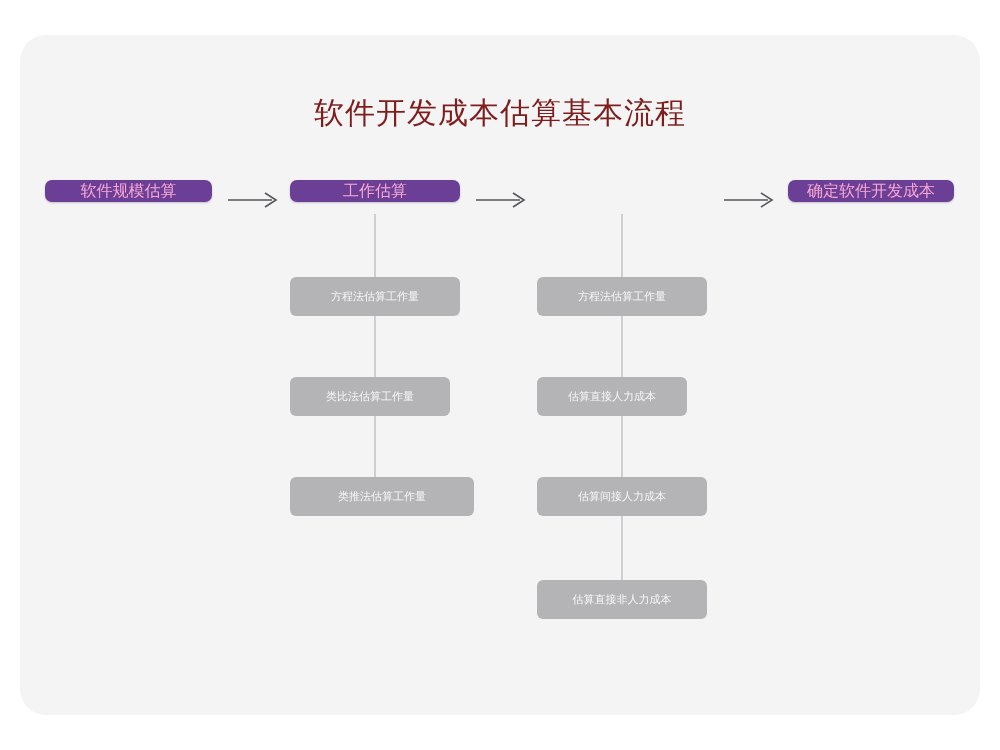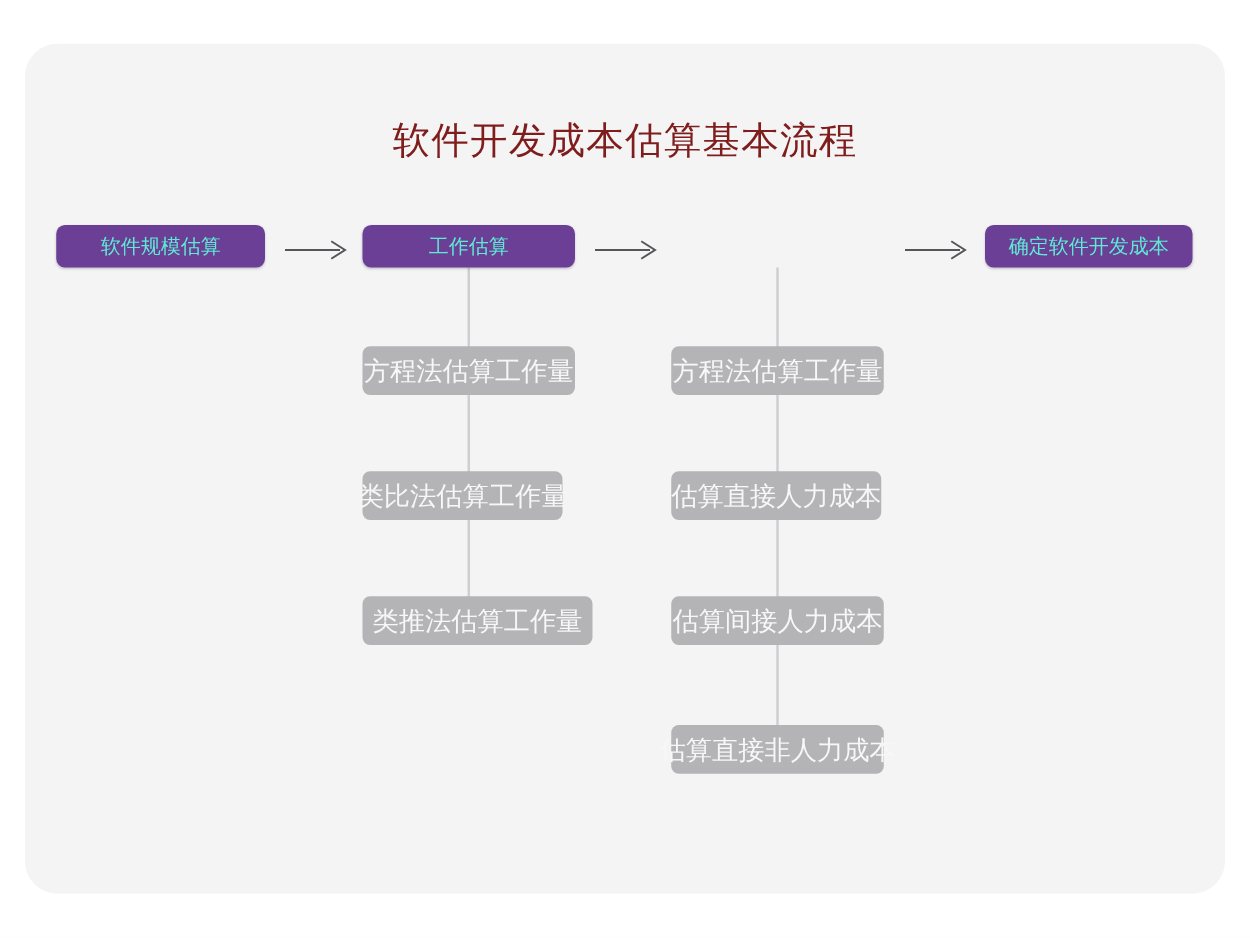--- a/index.html
+++ b/index.html
@@ -64,33 +64,33 @@
     position: absolute;
     box-sizing: border-box;
     display: flex;
     align-items: center;
     justify-content: center;
     border-radius: 7px;
     white-space: nowrap;
   }
 
   .node.stage {
-    height: 34px;
+    height: 22px;
     background: #6a3f95;
-    color: #5eead4;
+    color: #f9a8d4;
     font-size: 16px;
     box-shadow: 0 1px 2px rgba(60,40,90,0.25);
     text-align: right;
   }
 
   .node.sub {
     height: 39px;
     background: #b4b4b6;
     color: #f7f7f8;
-    font-size: 21px;
+    font-size: 11px;
     border-radius: 6px;
   }
 </style>
 </head>
 <body>
 
 <div id="canvas">
 
   <div id="card"></div>
 
@@ -142,21 +142,21 @@
   </div>
 
   <div class="node sub" style="left:290px; top:477px; width:184px;">
     <span>类推法估算工作量</span>
   </div>
 
   <div class="node sub" style="left:537px; top:277px; width:170px;">
     <span>方程法估算工作量</span>
   </div>
 
-  <div class="node sub" style="left:537px; top:377px; width:168px;">
+  <div class="node sub" style="left:537px; top:377px; width:150px;">
     <span>估算直接人力成本</span>
   </div>
 
   <div class="node sub" style="left:537px; top:477px; width:170px;">
     <span>估算间接人力成本</span>
   </div>
 
   <div class="node sub" style="left:537px; top:580px; width:170px;">
     <span>估算直接非人力成本</span>
   </div>

